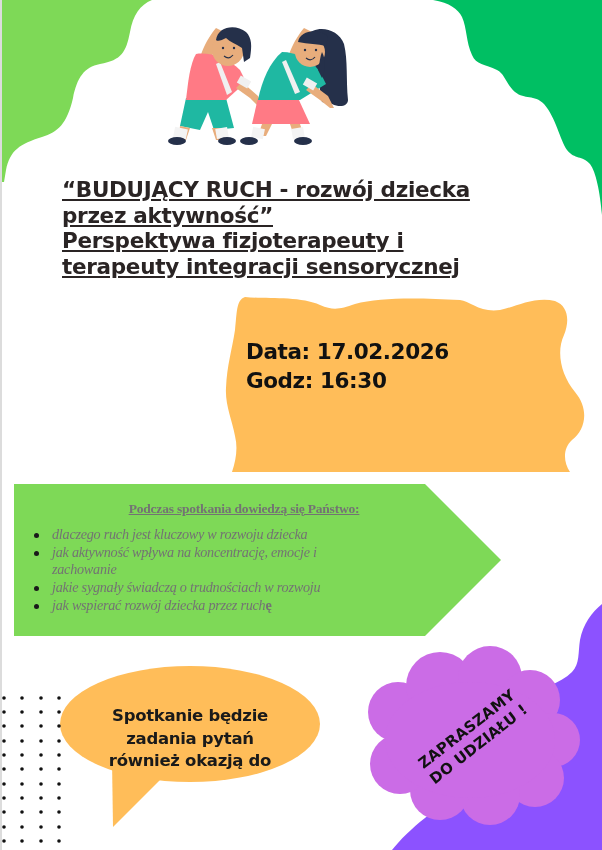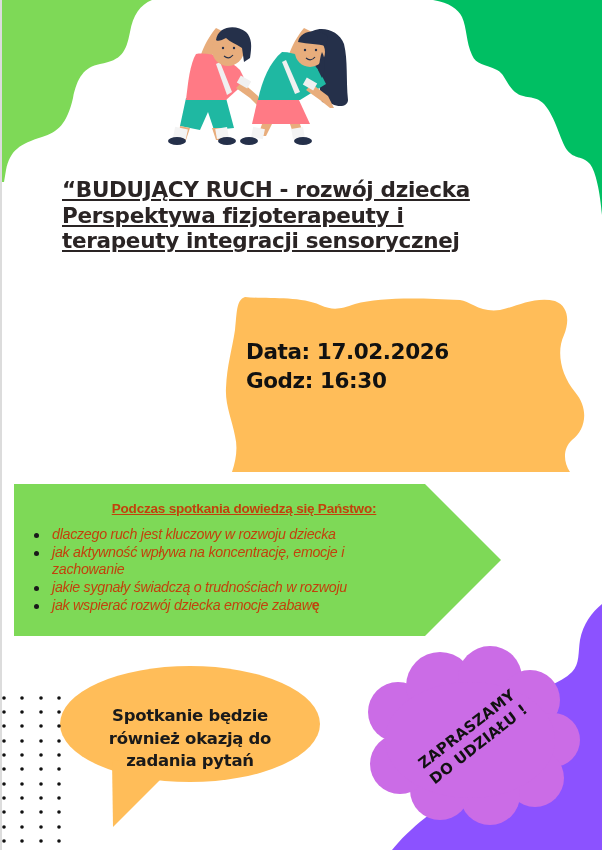--- a/index.html
+++ b/index.html
@@ -17,21 +17,21 @@
 
   .info {
     position: absolute; left: 246px; top: 338px;
     font-family: "DejaVu Sans", sans-serif; font-weight: bold;
     font-size: 21.5px; line-height: 28.5px; color: #111; letter-spacing: -0.4px;
   }
   .info div { white-space: nowrap; }
 
   .learn {
     position: absolute; left: 28px; top: 500px; width: 430px;
-    font-family: Liberation Sans, sans-serif; color: #c2410c;
+    font-family: Liberation Serif, serif; color: #737373;
   }
   .learn-heading {
     text-align: center; font-weight: bold; font-size: 13.5px; text-decoration: underline;
     line-height: 18px; margin-left: 2px; letter-spacing: -0.2px;
   }
   .learn ul { list-style: none; margin-top: 8px; }
   .learn li {
     position: relative; padding-left: 24px; font-style: italic;
     font-size: 14.2px; line-height: 17.7px; letter-spacing: -0.25px;
   }
@@ -192,42 +192,43 @@
       <ellipse cx="249" cy="141" rx="9" ry="4" fill="#25304a"></ellipse>
       <ellipse cx="303" cy="141" rx="9" ry="4" fill="#25304a"></ellipse>
     </g>
   </g>
 </svg>
 
 <div class="edge-line"></div>
 
 <div class="title">
   <div>“BUDUJĄCY RUCH - rozwój dziecka</div>
+  <div>przez aktywność”</div>
   <div>Perspektywa fizjoterapeuty i</div>
   <div>terapeuty integracji sensorycznej</div>
 </div>
 
 <div class="info">
   <div>Data: 17.02.2026</div>
   <div>Godz: 16:30</div>
 </div>
 
 <div class="learn">
   <div class="learn-heading">Podczas spotkania dowiedzą się Państwo:</div>
   <ul>
     <li><span class="bullet"></span><span>dlaczego ruch jest kluczowy w rozwoju dziecka</span></li>
     <li><span class="bullet"></span><span>jak aktywność wpływa na koncentrację, emocje i</span></li>
     <li><span>zachowanie</span></li>
     <li><span class="bullet"></span><span>jakie sygnały świadczą o trudnościach w rozwoju</span></li>
-    <li><span class="bullet"></span><span>jak wspierać rozwój dziecka emocje zabaw</span><b>ę</b></li>
+    <li><span class="bullet"></span><span>jak wspierać rozwój dziecka przez ruch</span><b>ę</b></li>
   </ul>
 </div>
 
 <div class="bubble-text">
   <div>Spotkanie będzie</div>
+  <div>zadania pytań</div>
   <div>również okazją do</div>
-  <div>zadania pytań</div>
 </div>
 
 <div class="cloud-text">
   <div>ZAPRASZAMY</div>
   <div>DO UDZIAŁU !</div>
 </div>
 
 </body></html>

